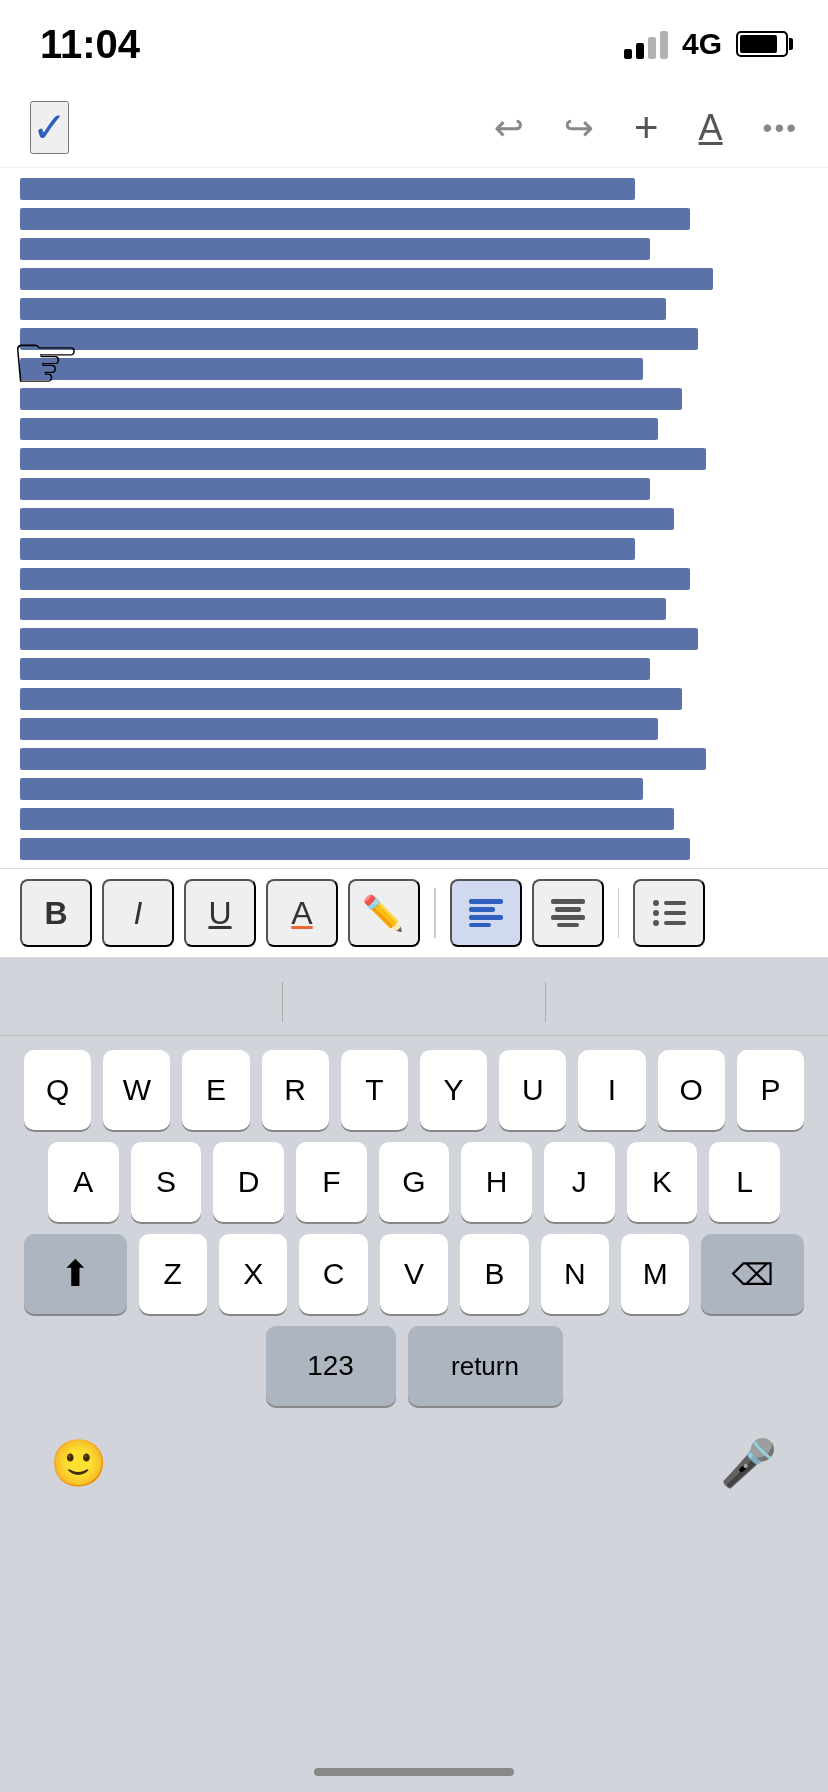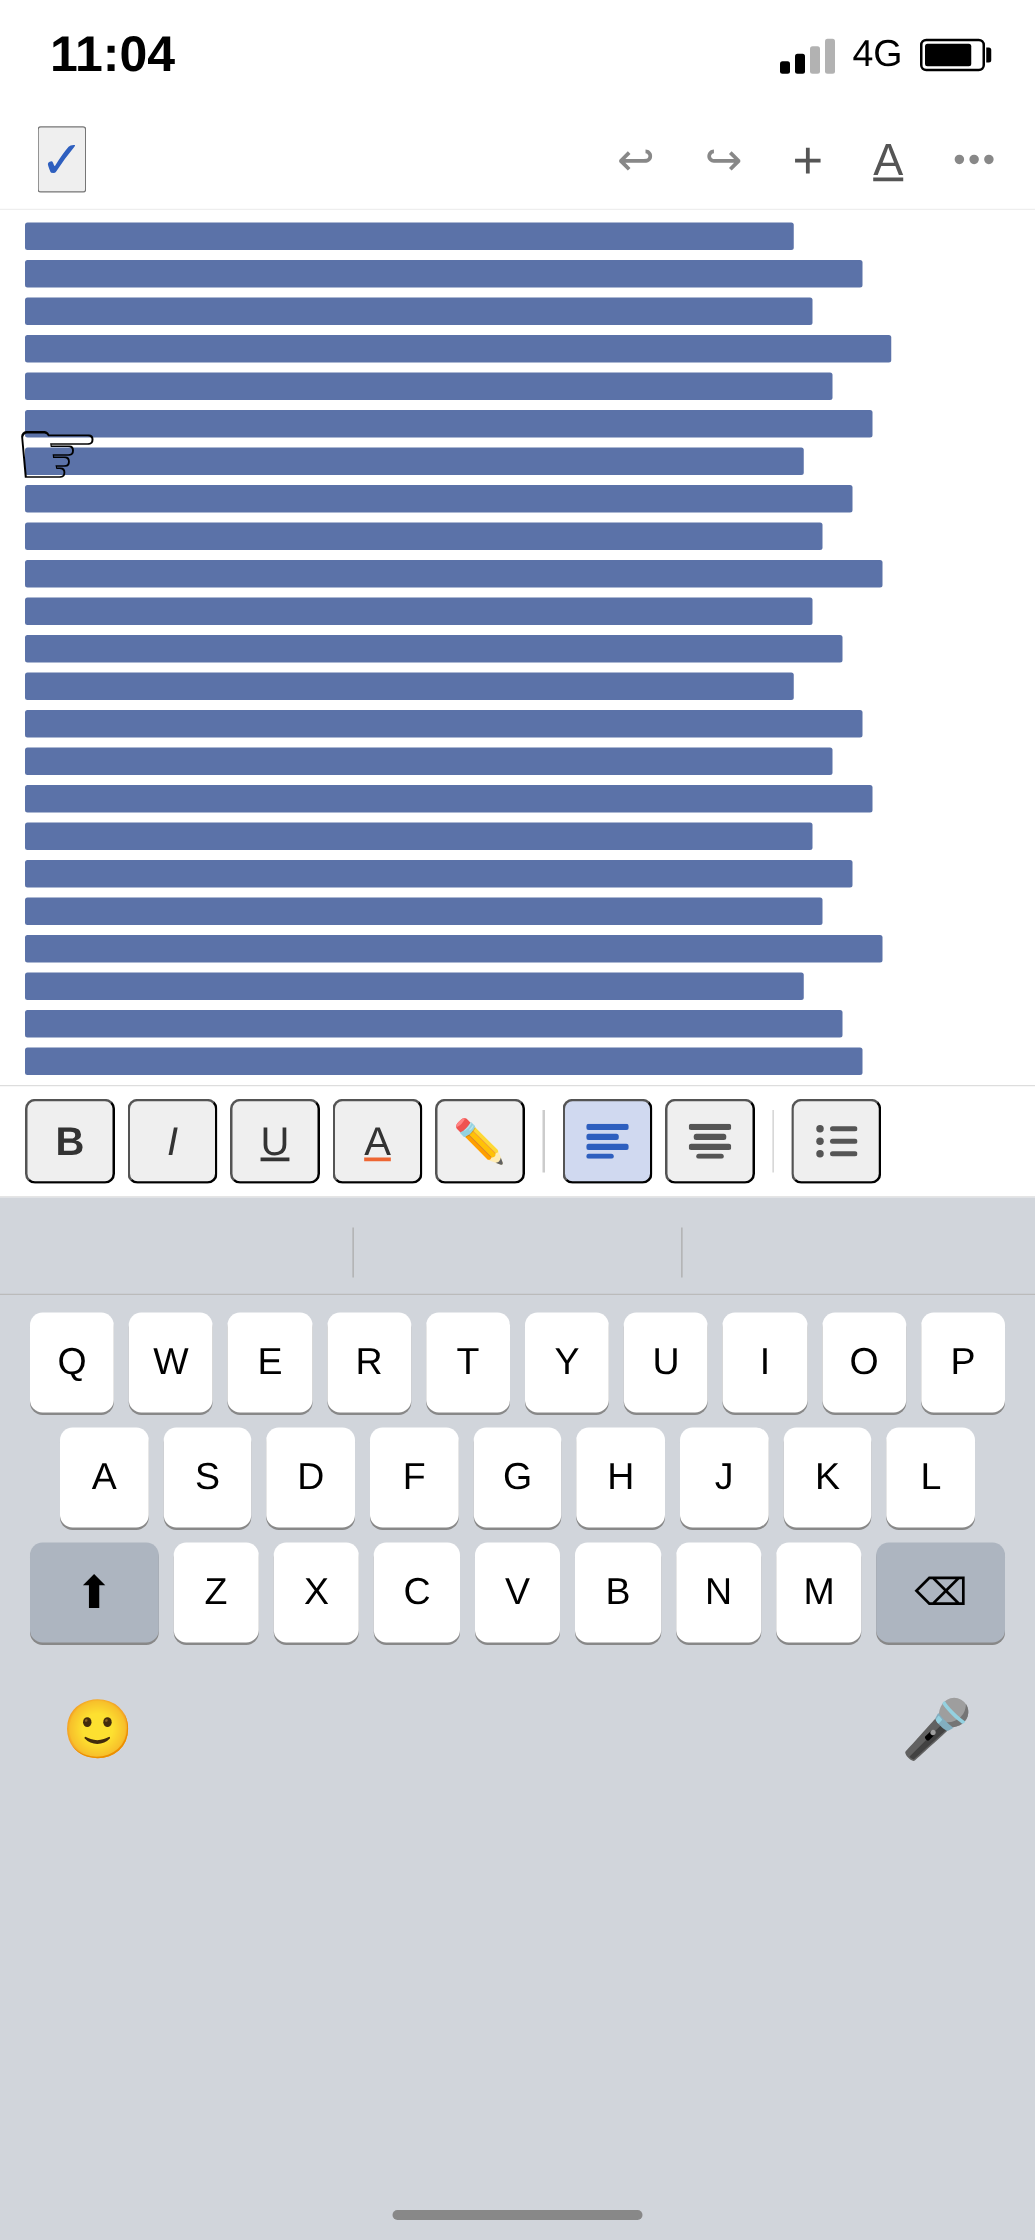--- a/index.html
+++ b/index.html
@@ -44,21 +44,21 @@
       background: #000;
       width: 8px;
       border-radius: 2px;
     }
     .signal-bars span:nth-child(1) { height: 10px; }
     .signal-bars span:nth-child(2) { height: 16px; }
     .signal-bars span:nth-child(3) { height: 22px; opacity: 0.3; }
     .signal-bars span:nth-child(4) { height: 28px; opacity: 0.3; }
     .network-label {
       font-size: 30px;
-      font-weight: 400;
+      font-weight: 700;
       color: #000;
     }
     .battery {
       width: 52px;
       height: 26px;
       border: 2.5px solid #000;
       border-radius: 5px;
       position: relative;
       display: flex;
       align-items: center;
@@ -460,20 +460,22 @@
         <div class="key">X</div>
         <div class="key">C</div>
         <div class="key">V</div>
         <div class="key">B</div>
         <div class="key">N</div>
         <div class="key">M</div>
         <div class="key dark backspace-key" style="font-size:30px;">⌫</div>
       </div>
 
       <div class="key-row">
+        <div class="key dark numbers-key" style="font-size:28px;">123</div>
+        <div class="key dark return-key">return</div>
       </div>
     </div>
 
     <div class="bottom-bar">
       <span class="emoji-btn">🙂</span>
       <span style="flex:1"></span>
       <span class="mic-btn">🎤</span>
     </div>
   </div>
 

